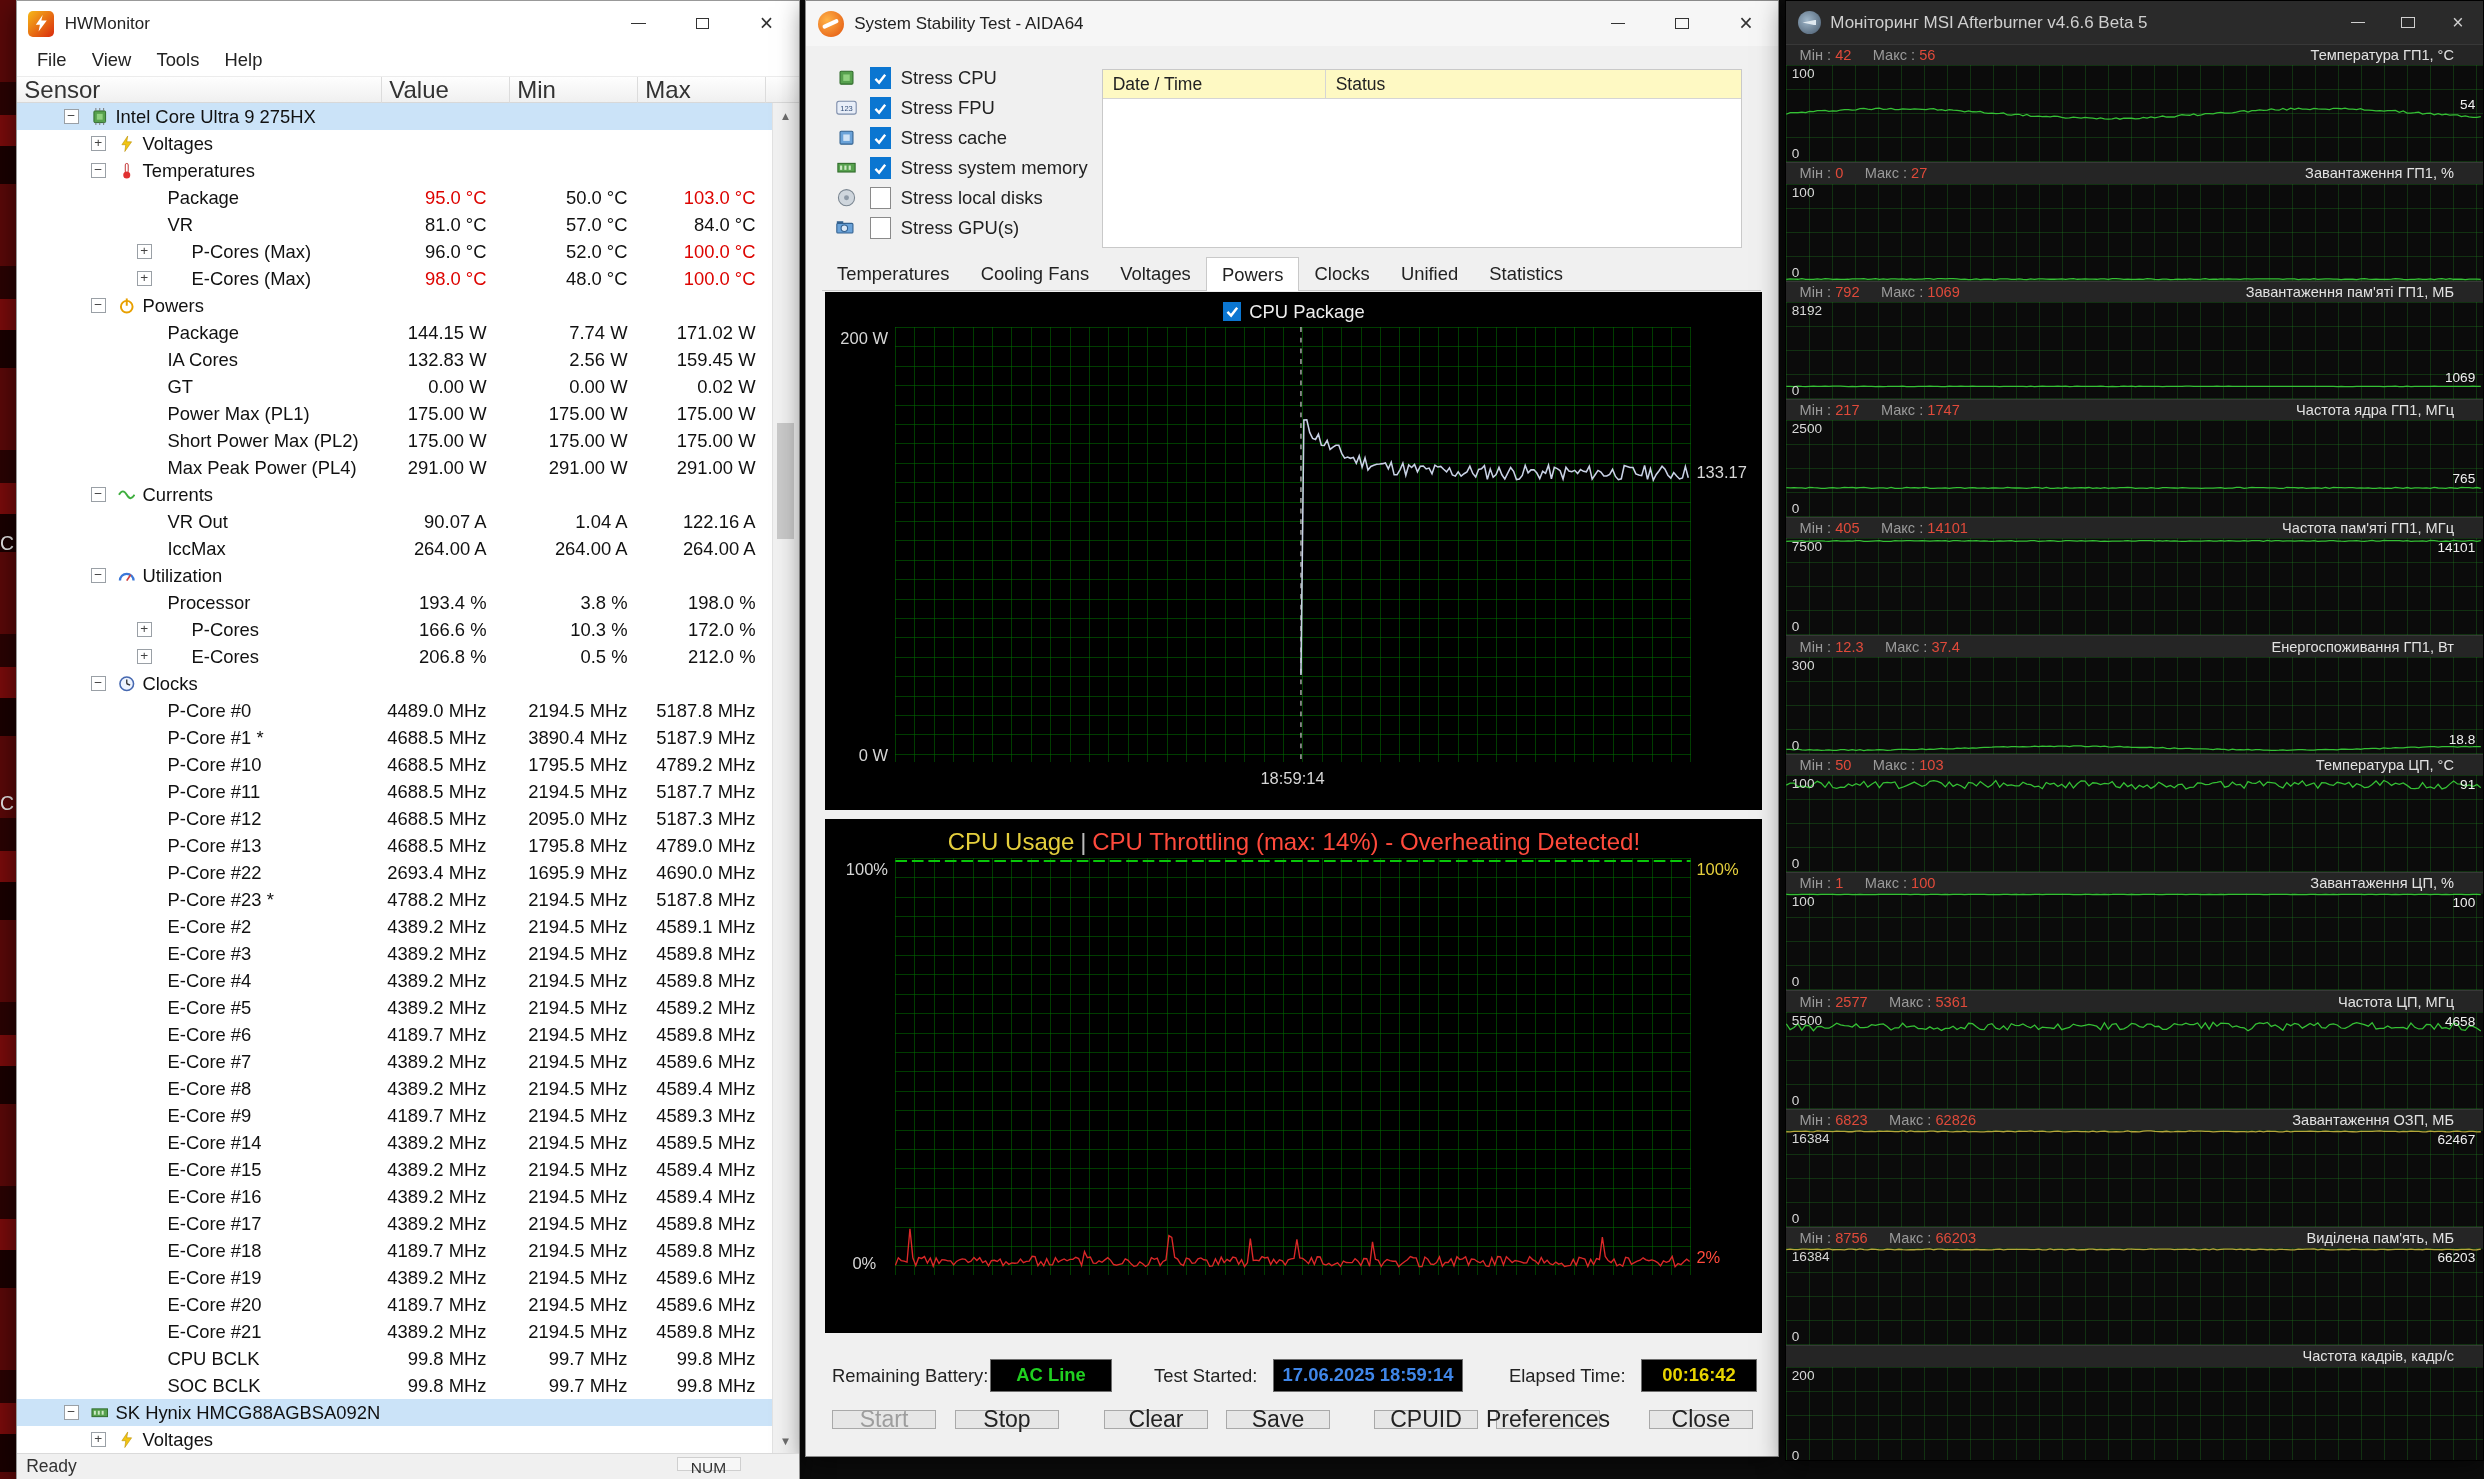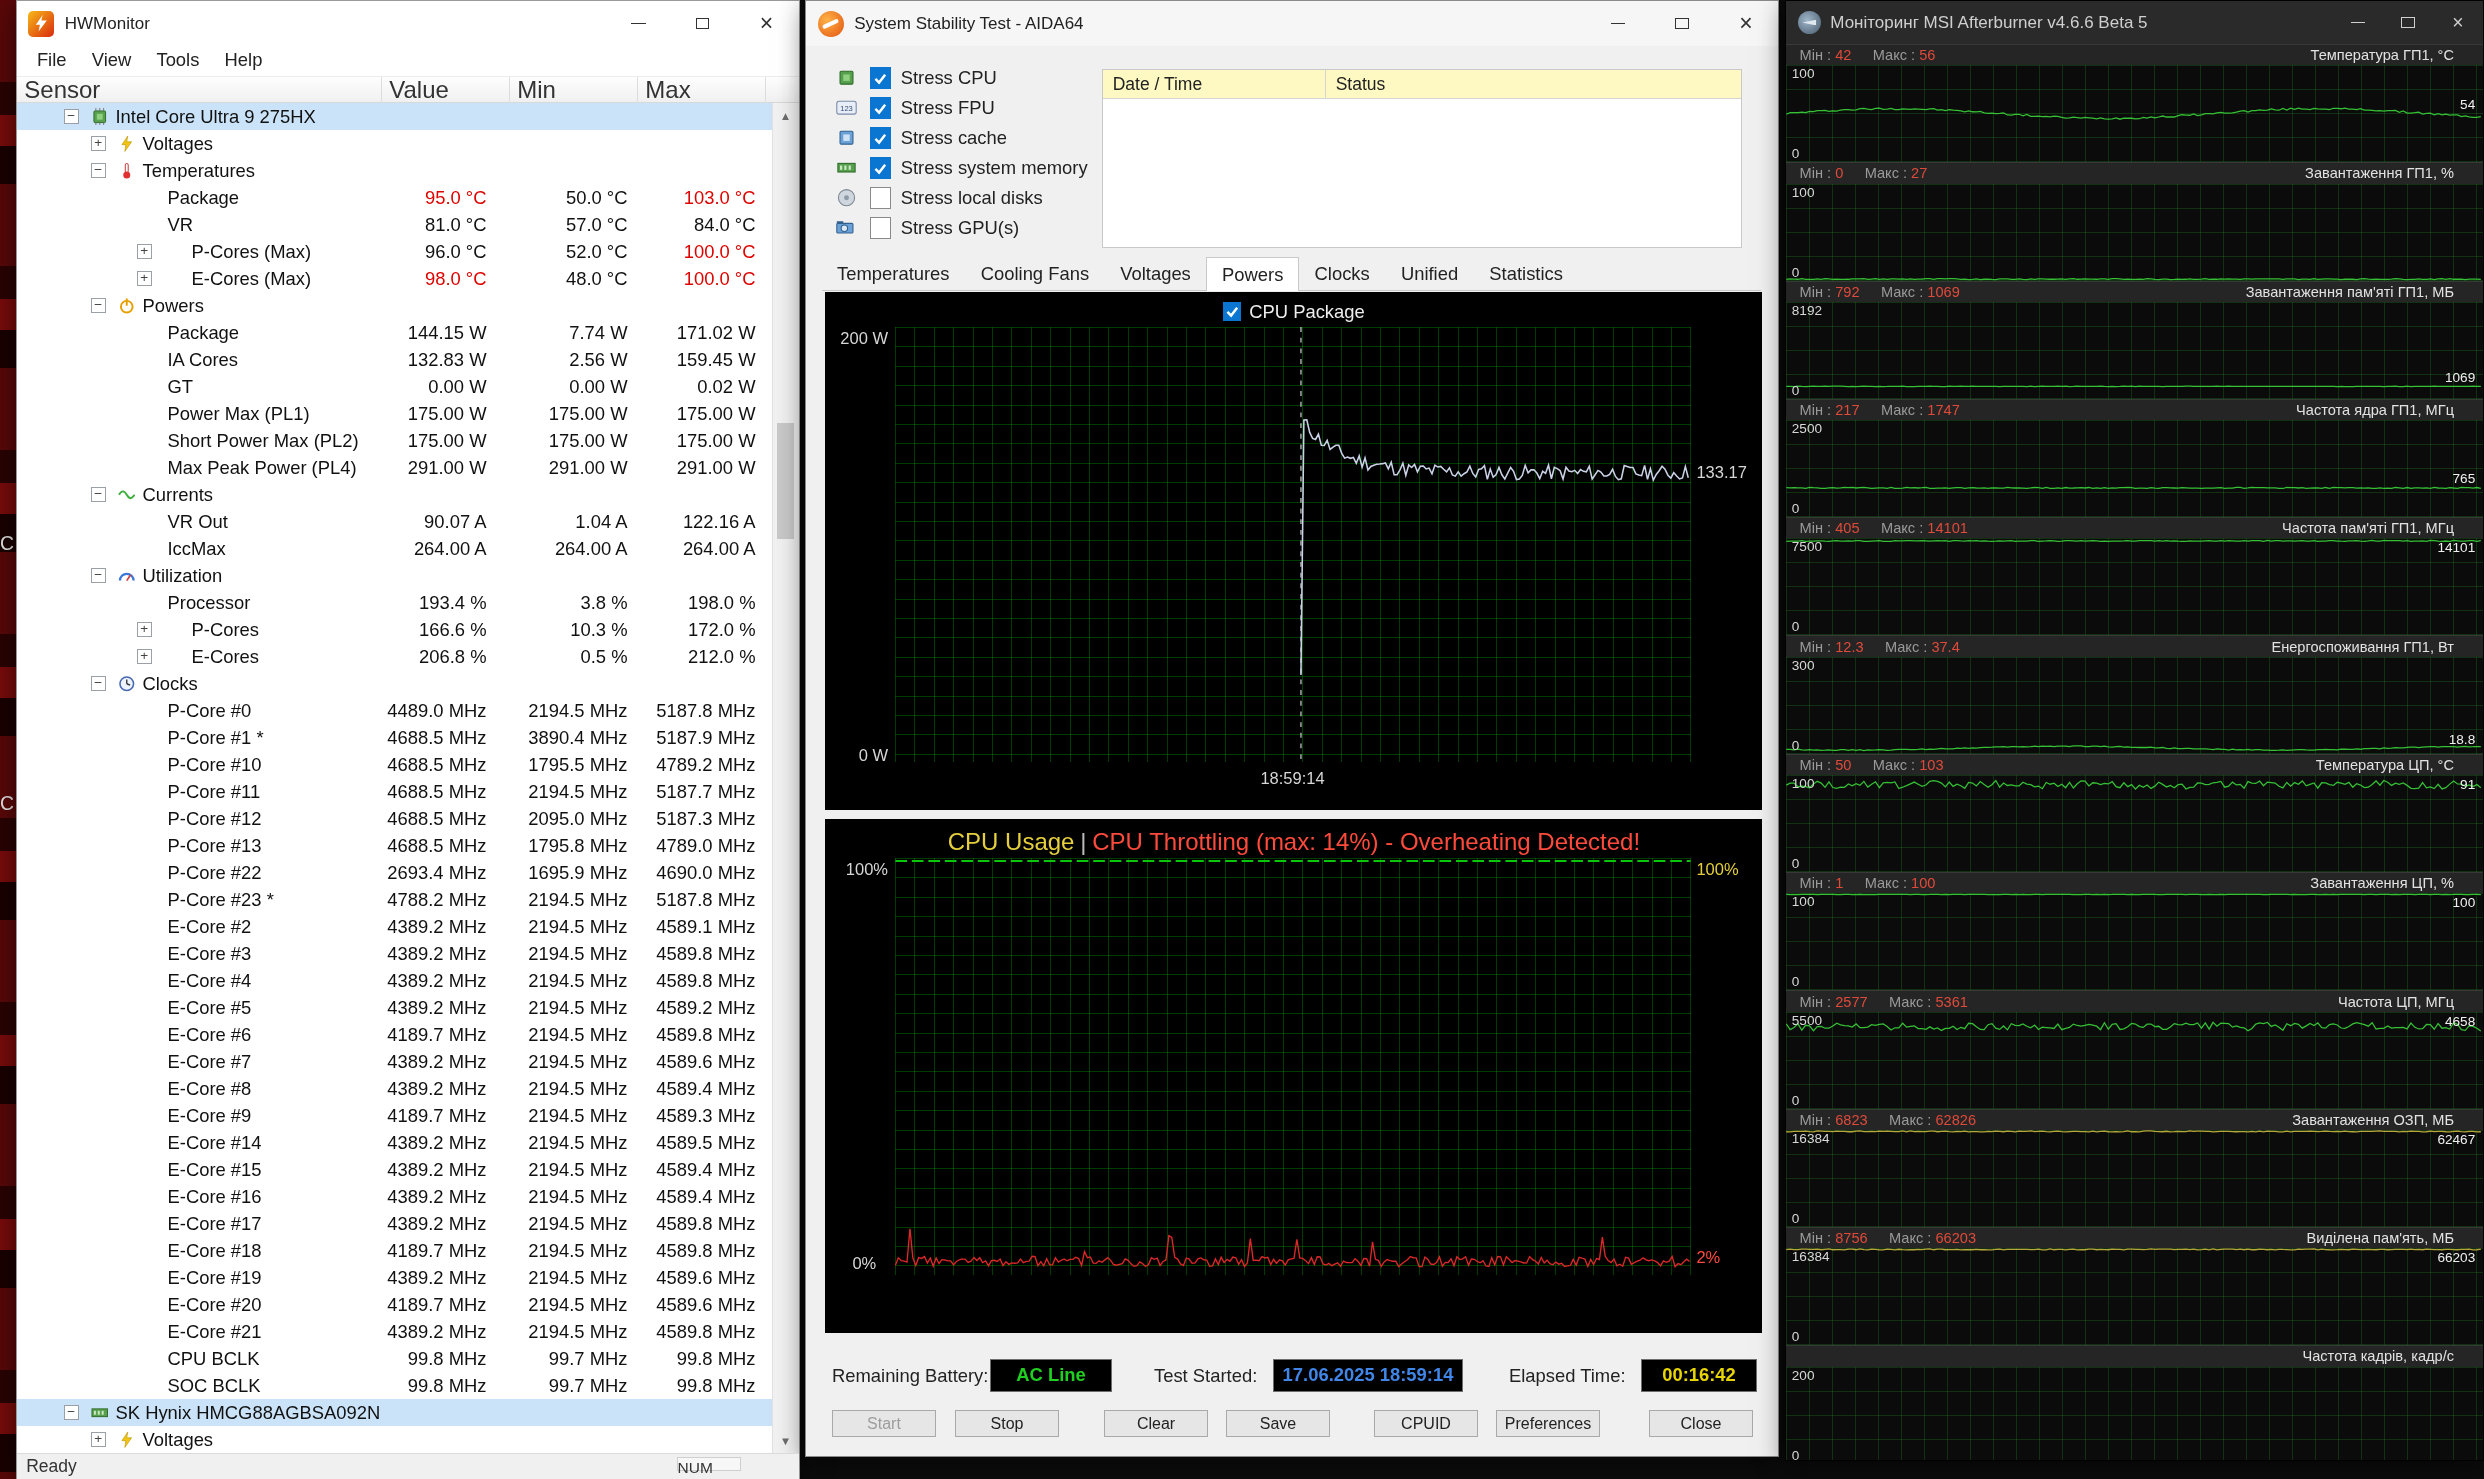--- a/index.html
+++ b/index.html
@@ -33,21 +33,21 @@
   .hw-ic{position:absolute;top:4.9px;width:17.5px;height:17.5px;}
   .hw-ic svg{width:17.5px;height:17.5px;display:block;}
   .hw-label{position:absolute;}
   .cell{position:absolute;text-align:right;width:118px;}
   .cell.v{left:352px;}.cell.mn{left:493px;}.cell.mx{left:621px;}
   .red{color:#dd0400;}
   .vscroll{position:absolute;top:102px;right:0;width:27px;bottom:26px;background:#f1f1f1;border-left:1px solid #e2e2e2;}
   .scroll-arrow{position:absolute;left:0;width:26px;height:25px;color:#6d6d6d;font-size:11.6px;text-align:center;line-height:25px;}
   .vthumb{position:absolute;left:4.9px;right:4.9px;top:320px;height:116px;background:#c9c9c9;}
   #hw .statusbar{position:absolute;left:0;right:0;bottom:0;height:26px;background:#f0f0f0;border-top:1px solid #dadada;font-size:17.5px;color:#333;display:flex;align-items:center;padding:0 9.7px;z-index:5;}
-  .num-box{position:absolute;right:58px;top:2.9px;width:64px;height:14px;border:1px solid #cfcfcf;text-align:left;line-height:19.4px;font-size:15.5px;background:#f7f7f7;}
+  .num-box{position:absolute;right:58px;top:2.9px;width:64px;height:14px;border:1px solid #cfcfcf;text-align:center;line-height:19.4px;font-size:15.5px;background:#f7f7f7;}
 
   
   #aida{left:805px;top:0;width:974px;height:1457px;background:#f0f0f0;border:1px solid #8a8a8a;}
   #aida .titlebar{background:#f6f6f6;color:#222;}
   .aida-app-icon{width:26px;height:26px;border-radius:50%;margin-right:10.7px;background:radial-gradient(circle at 35% 35%,#ffb347,#e2520e);position:relative;}
   .aida-app-icon:after{content:"";position:absolute;left:4.9px;top:11.6px;width:16.5px;height:3.9px;background:#fff;border-radius:1.9px;transform:rotate(-25deg);}
   .stress-col{position:absolute;left:29px;top:62px;}
   .stress-row{display:flex;align-items:center;height:30px;font-size:18.4px;color:#222;}
   .stress-ic{width:25px;height:19.4px;margin-right:9.7px;}
   .stress-ic svg{width:23px;height:19.4px;display:block;}
@@ -75,21 +75,21 @@
   .legend{position:absolute;top:8.7px;left:0;width:100%;display:flex;justify-content:center;align-items:center;gap:7.8px;color:#eee;font-size:18.4px;}
   .legend .cb{width:18.4px;height:18.4px;margin:0;}
   .usage-title{position:absolute;top:8.7px;left:0;width:100%;text-align:center;font-size:24px;}
   .t-usage{color:#e5cf3d;}
   .t-div{color:#bbb;padding:0 5.8px;}
   .t-throttle{color:#ff4a3c;}
   .aida-footer{position:absolute;left:0;top:1356px;width:100%;height:39px;font-size:18.4px;color:#222;}
   .f-label{position:absolute;top:7.8px;}
   .f-box{position:absolute;top:1.9px;height:33px;background:#000;border:1px solid #6e6e6e;display:flex;align-items:center;justify-content:center;font-size:18.4px;font-weight:bold;}
   .abtns{position:absolute;left:0;top:1409px;width:100%;height:37px;}
-  .abtn{position:absolute;top:0;width:104px;height:27px;background:#e6e6e6;border:1px solid #a9a9a9;display:flex;align-items:center;justify-content:center;font-size:16px;color:#222;}
+  .abtn{position:absolute;top:0;width:104px;height:19px;background:#e6e6e6;border:1px solid #a9a9a9;display:flex;align-items:center;justify-content:center;font-size:23px;color:#222;}
   .abtn.disabled{color:#9d9d9d;}
 
   
   #ab{left:1785px;top:0;width:699px;height:1461px;background:#161616;border:1px solid #000;overflow:hidden;}
   #ab .titlebar{height:43px;background:#2a2a2a;color:#cfcfcf;}
   .ab-app-icon{width:23px;height:23px;margin-right:9.7px;border-radius:50%;background:radial-gradient(circle at 40% 40%,#9fb6c9,#46586b);position:relative;}
   .ab-app-icon:after{content:"";position:absolute;left:4.9px;top:8.7px;width:13.6px;height:5.8px;background:#dfe8ef;clip-path:polygon(0 50%,100% 0,100% 100%);}
   #ab .win-btn{width:50px;font-size:19.4px;color:#cfcfcf;}
   .ab-sec{position:relative;width:697px;}
   .ab-head{height:21.3px;background:#252525;border-top:1px solid #383838;display:flex;align-items:center;padding:0 29px 0 13.6px;font-size:14.6px;}

